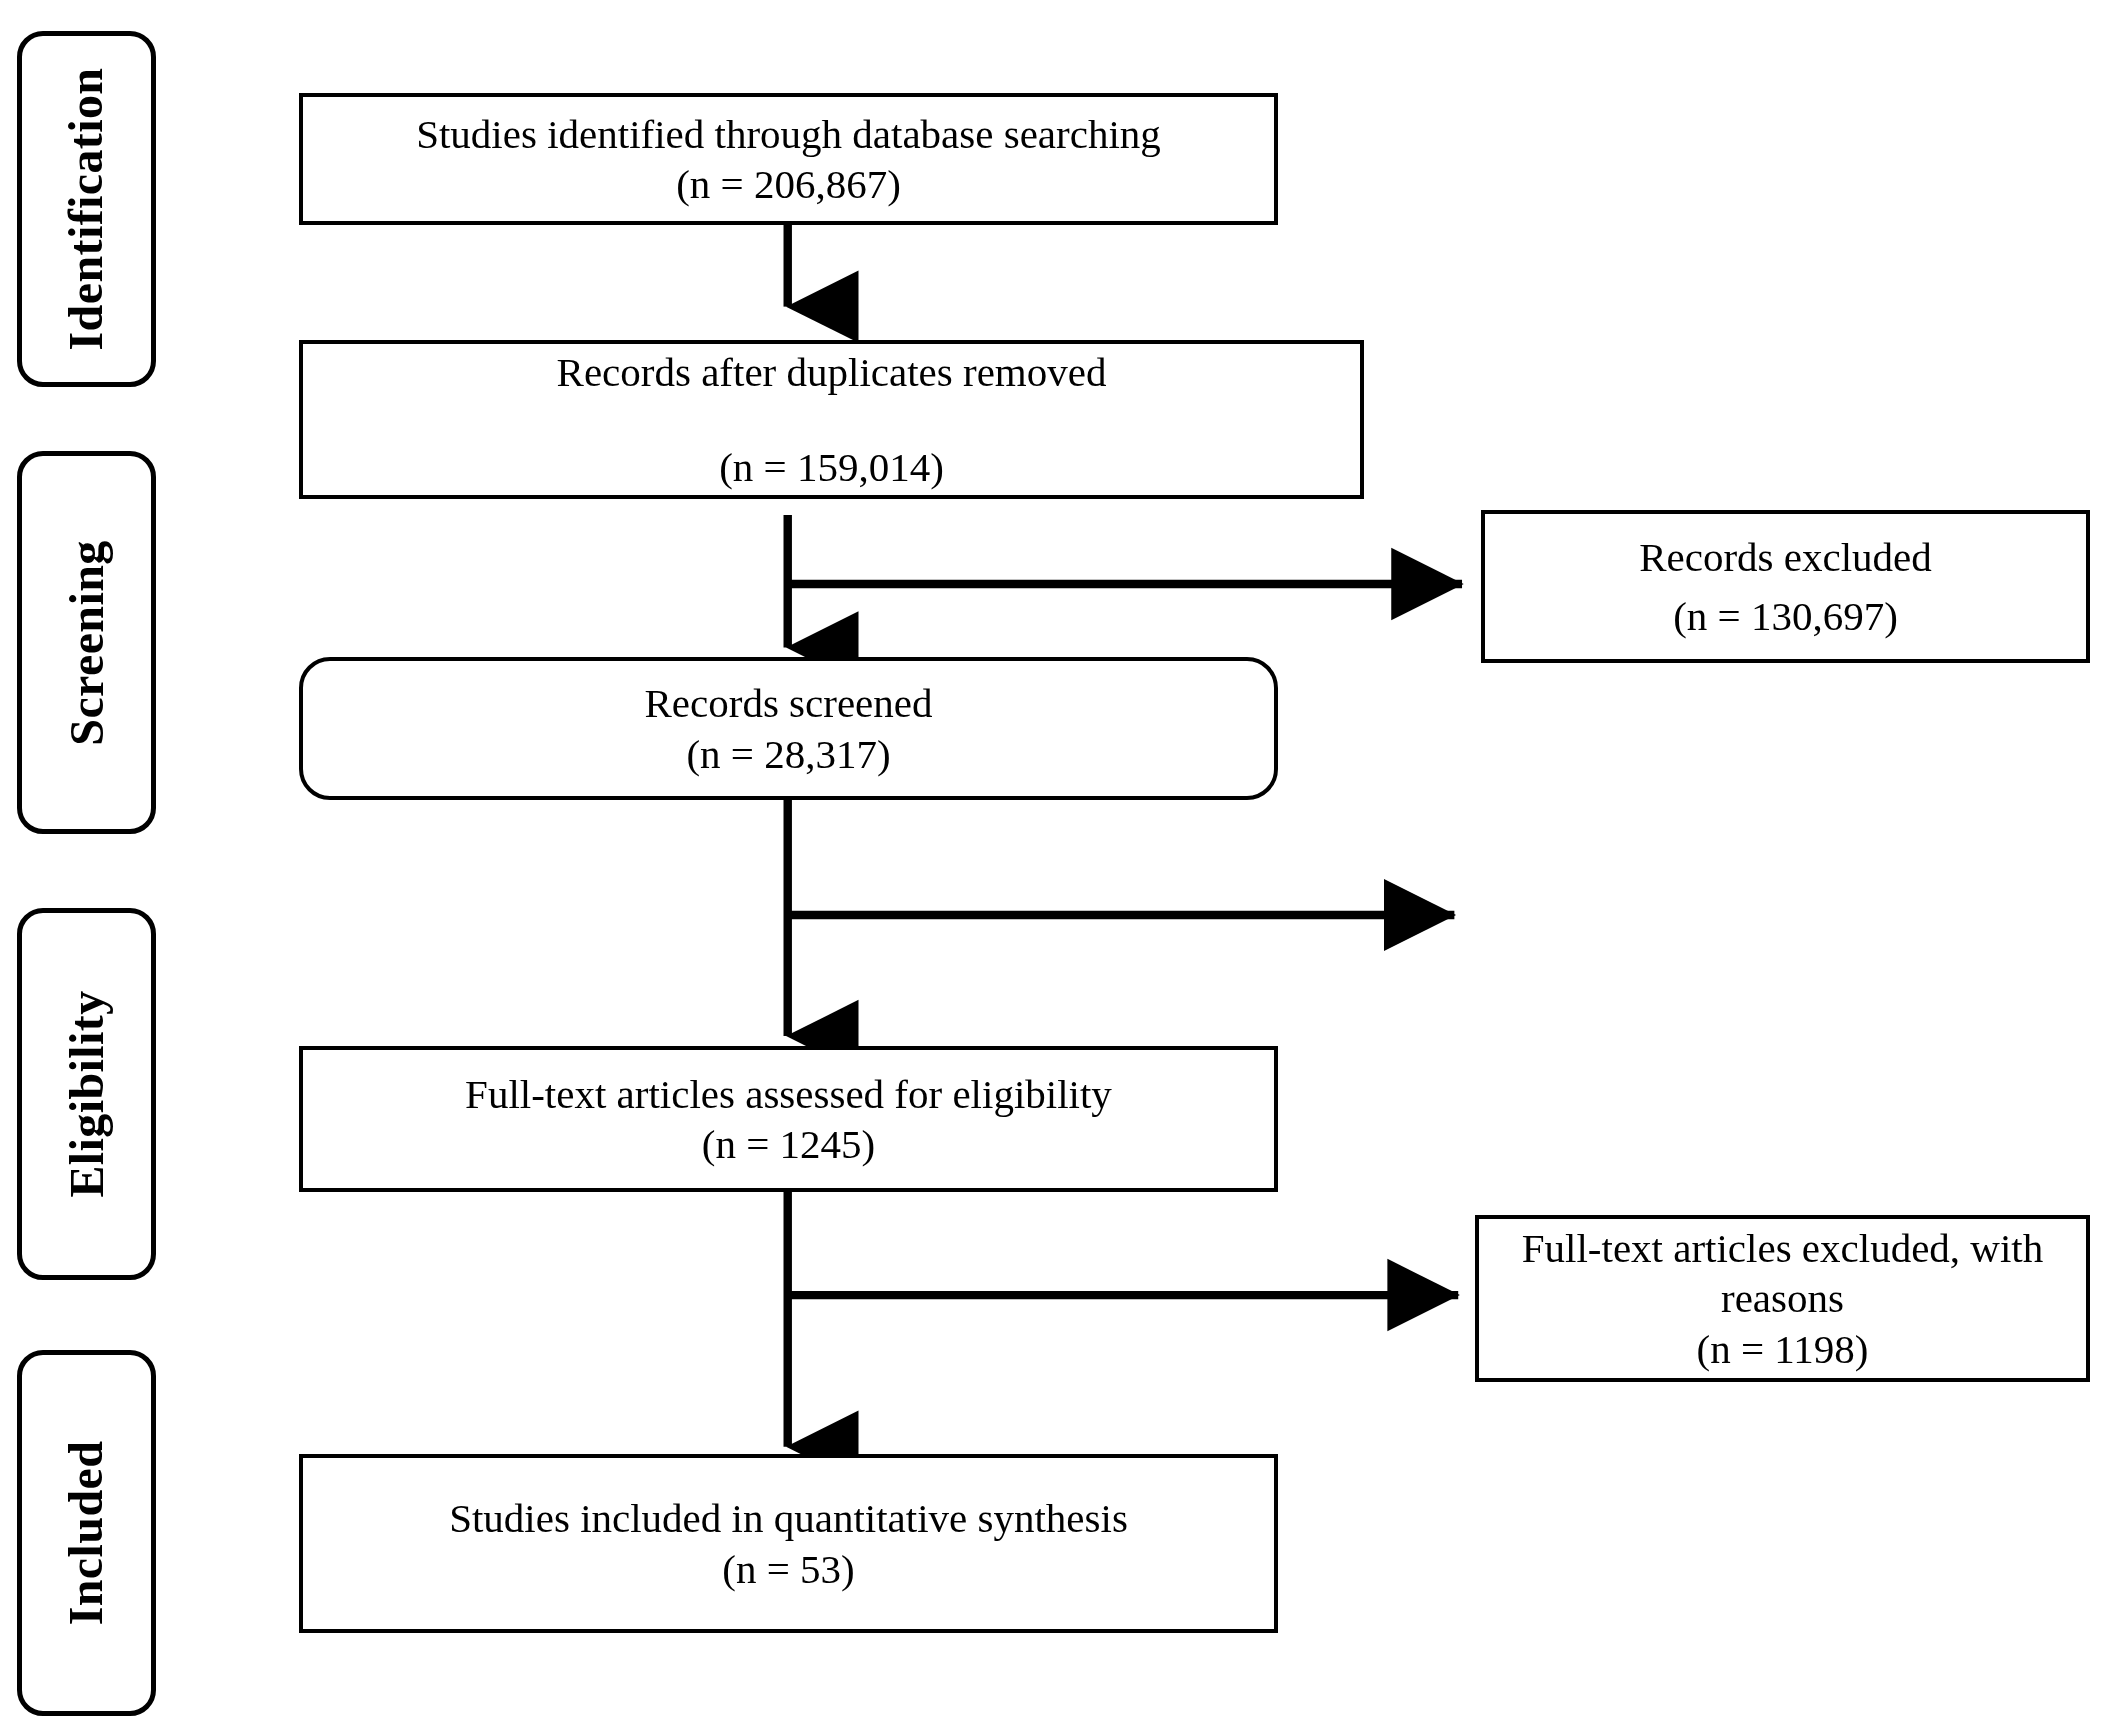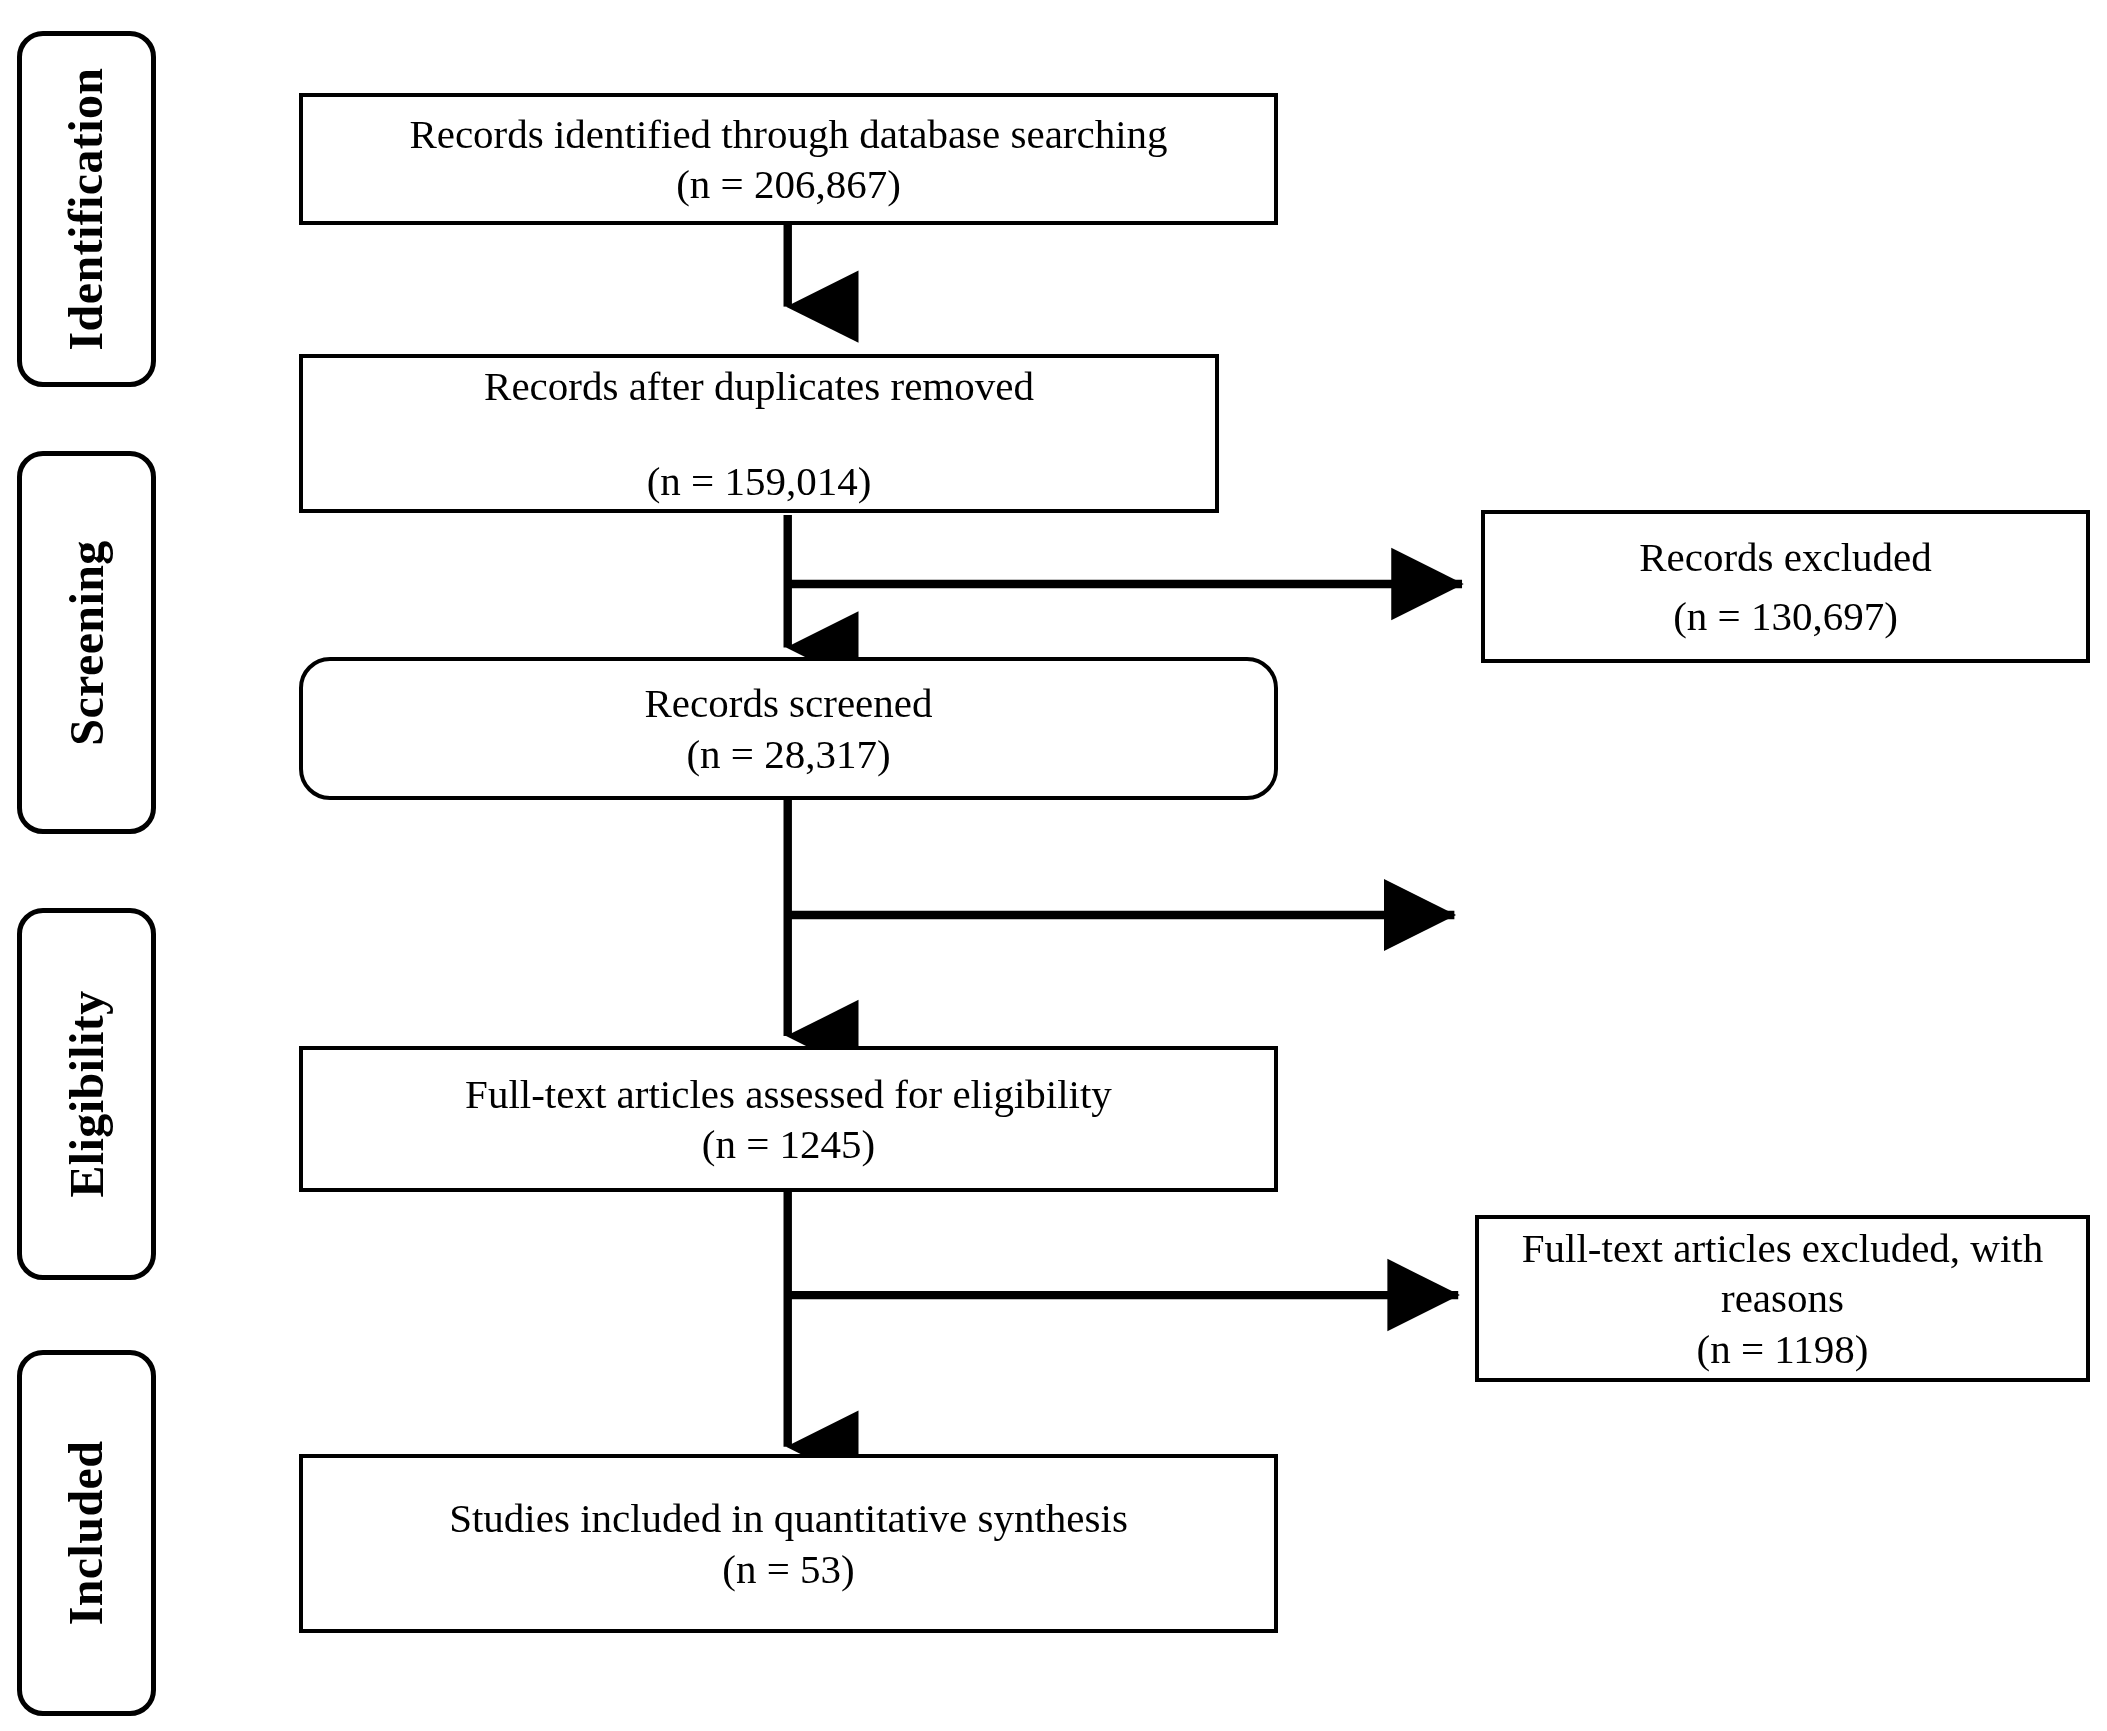--- a/index.html
+++ b/index.html
@@ -109,25 +109,25 @@
 
   <div class="stage-pill" style="left:17px; top:908px; width:139px; height:372px;">
     <span class="stage-pill-label">Eligibility</span>
   </div>
 
   <div class="stage-pill" style="left:17px; top:1350px; width:139px; height:366px;">
     <span class="stage-pill-label">Included</span>
   </div>
 
   <div class="flow-box" style="left:299px; top:93px; width:979px; height:132px;">
-    <div class="line">Records identified through database searching</div>
+    <div class="line">Studies identified through database searching</div>
     <div class="count">(n = 206,867)</div>
   </div>
 
-  <div class="flow-box" style="left:299px; top:354px; width:920px; height:159px;gap:44px;">
+  <div class="flow-box" style="left:299px; top:340px; width:1065px; height:159px;gap:44px;">
     <div class="line">Records after duplicates removed</div>
     <div class="count">(n = 159,014)</div>
   </div>
 
   <div class="flow-box" style="left:299px; top:657px; width:979px; height:143px;border-radius:31px;">
     <div class="line">Records screened</div>
     <div class="count">(n = 28,317)</div>
   </div>
 
   <div class="flow-box" style="left:299px; top:1046px; width:979px; height:146px;">

